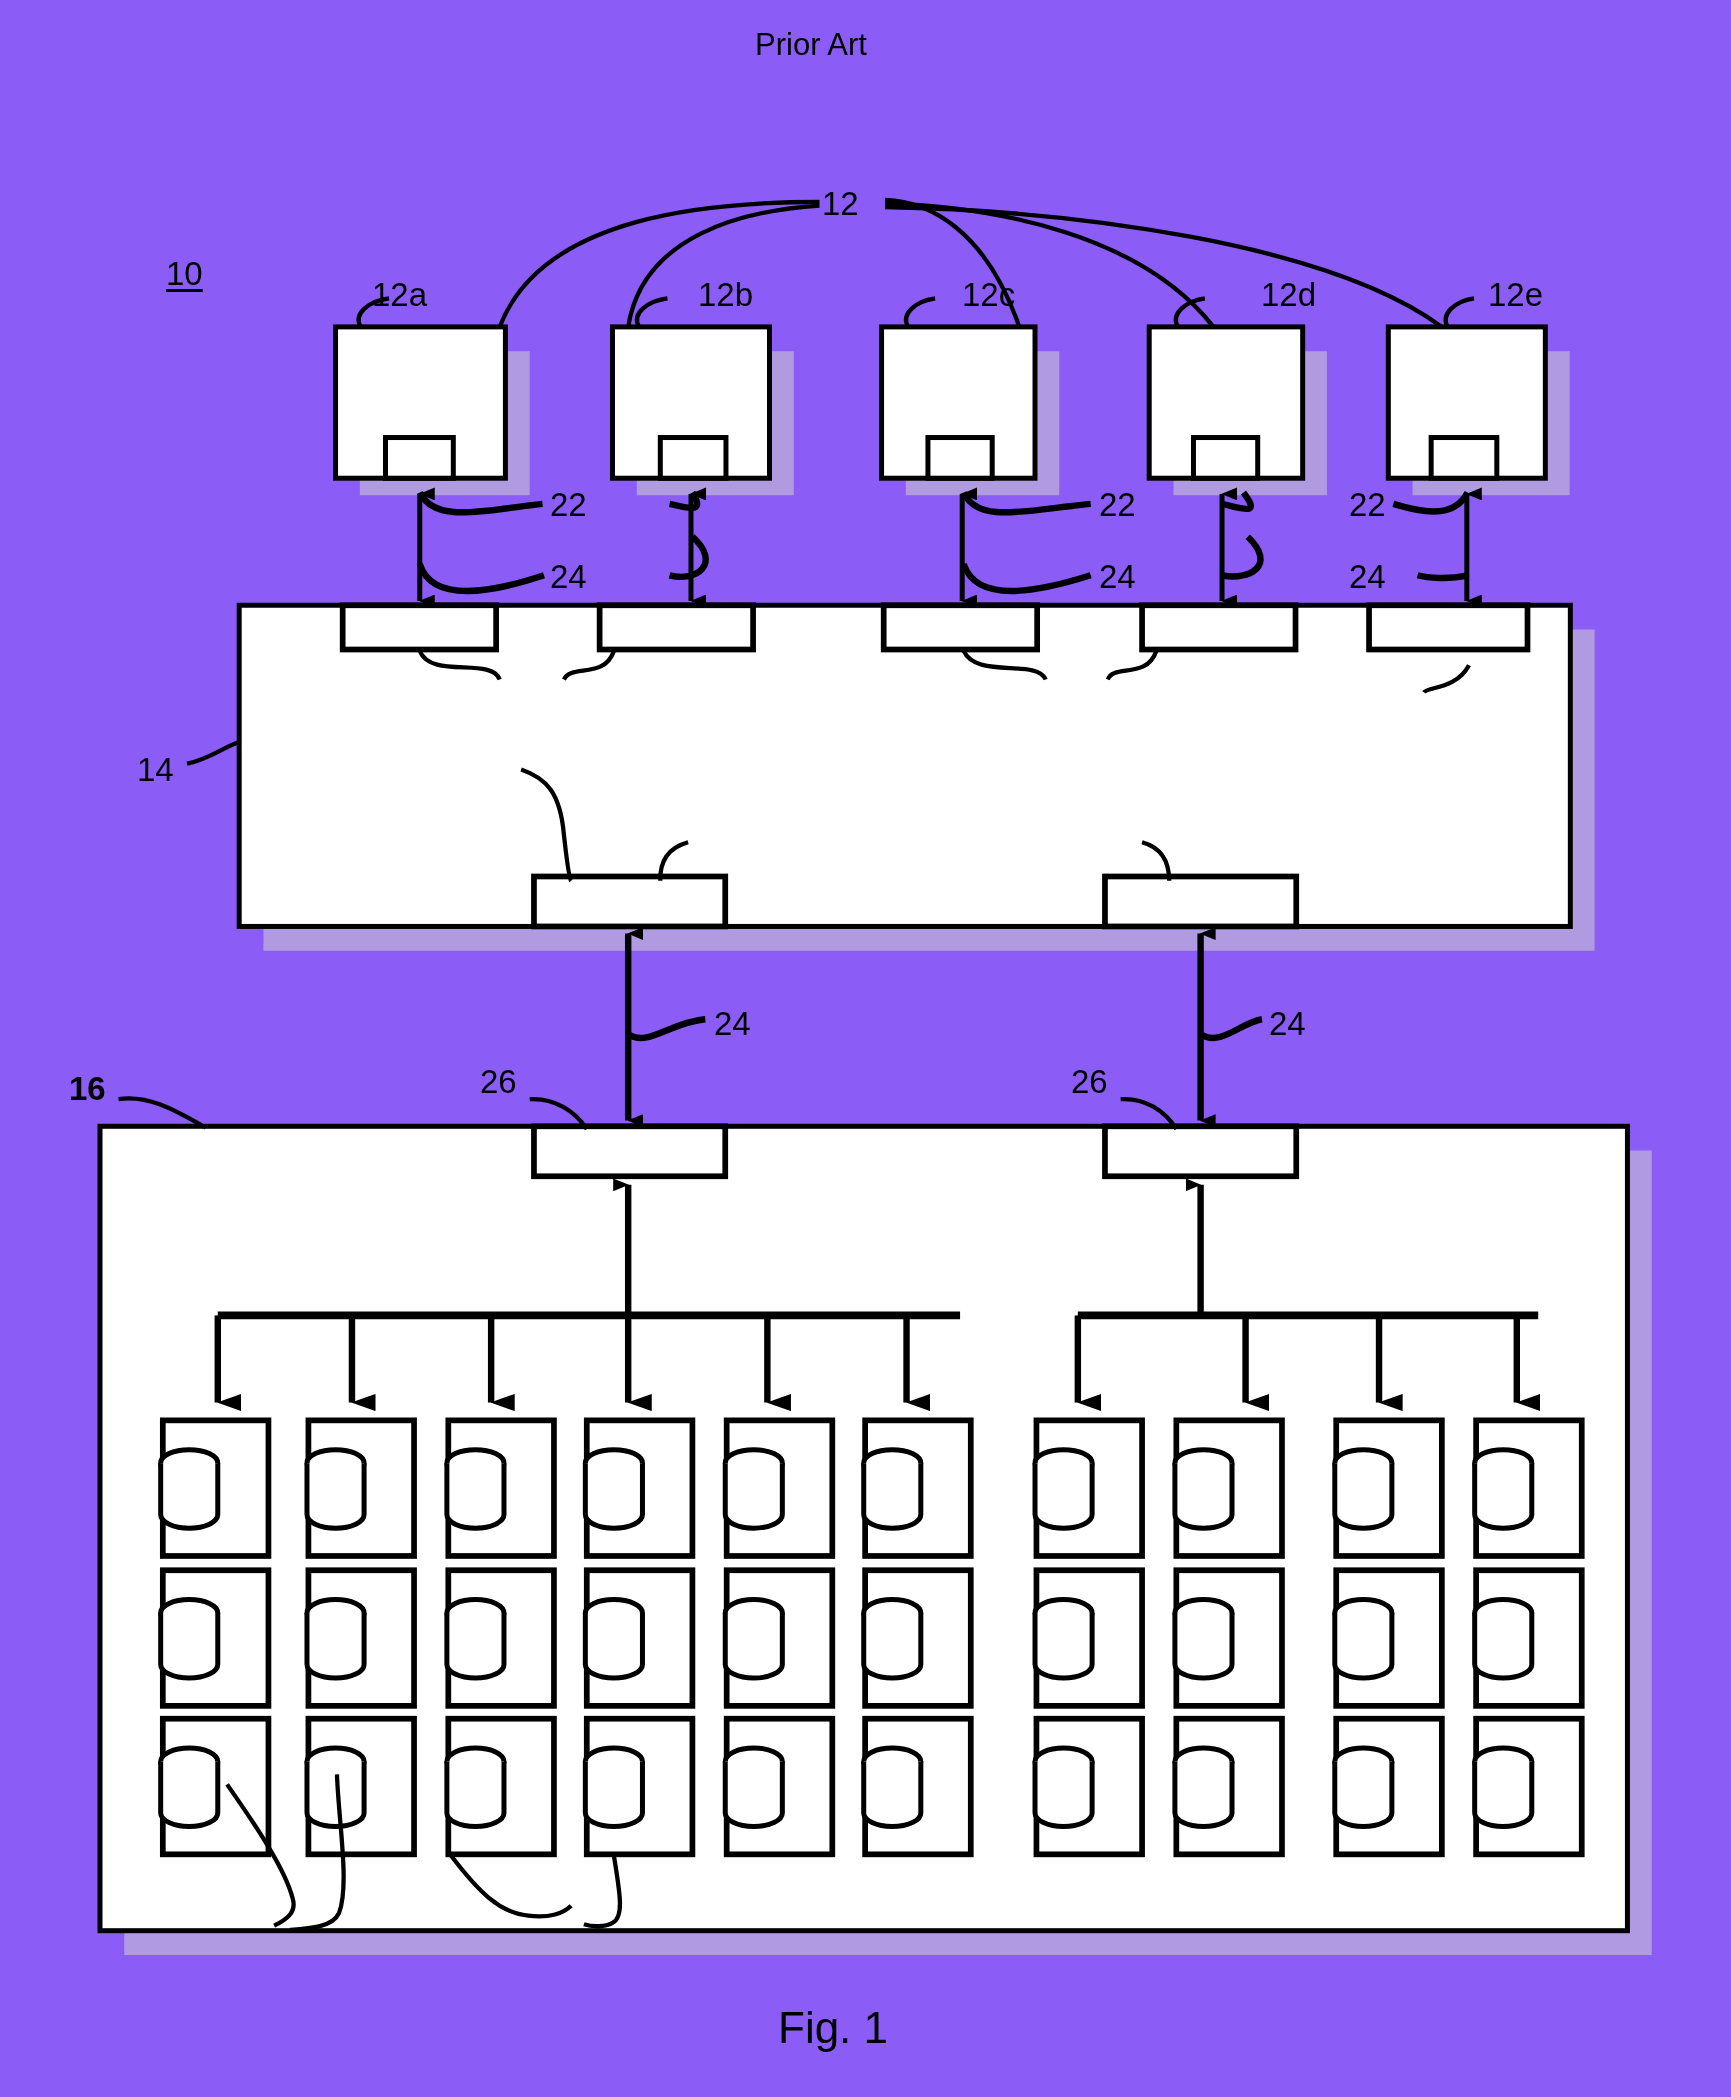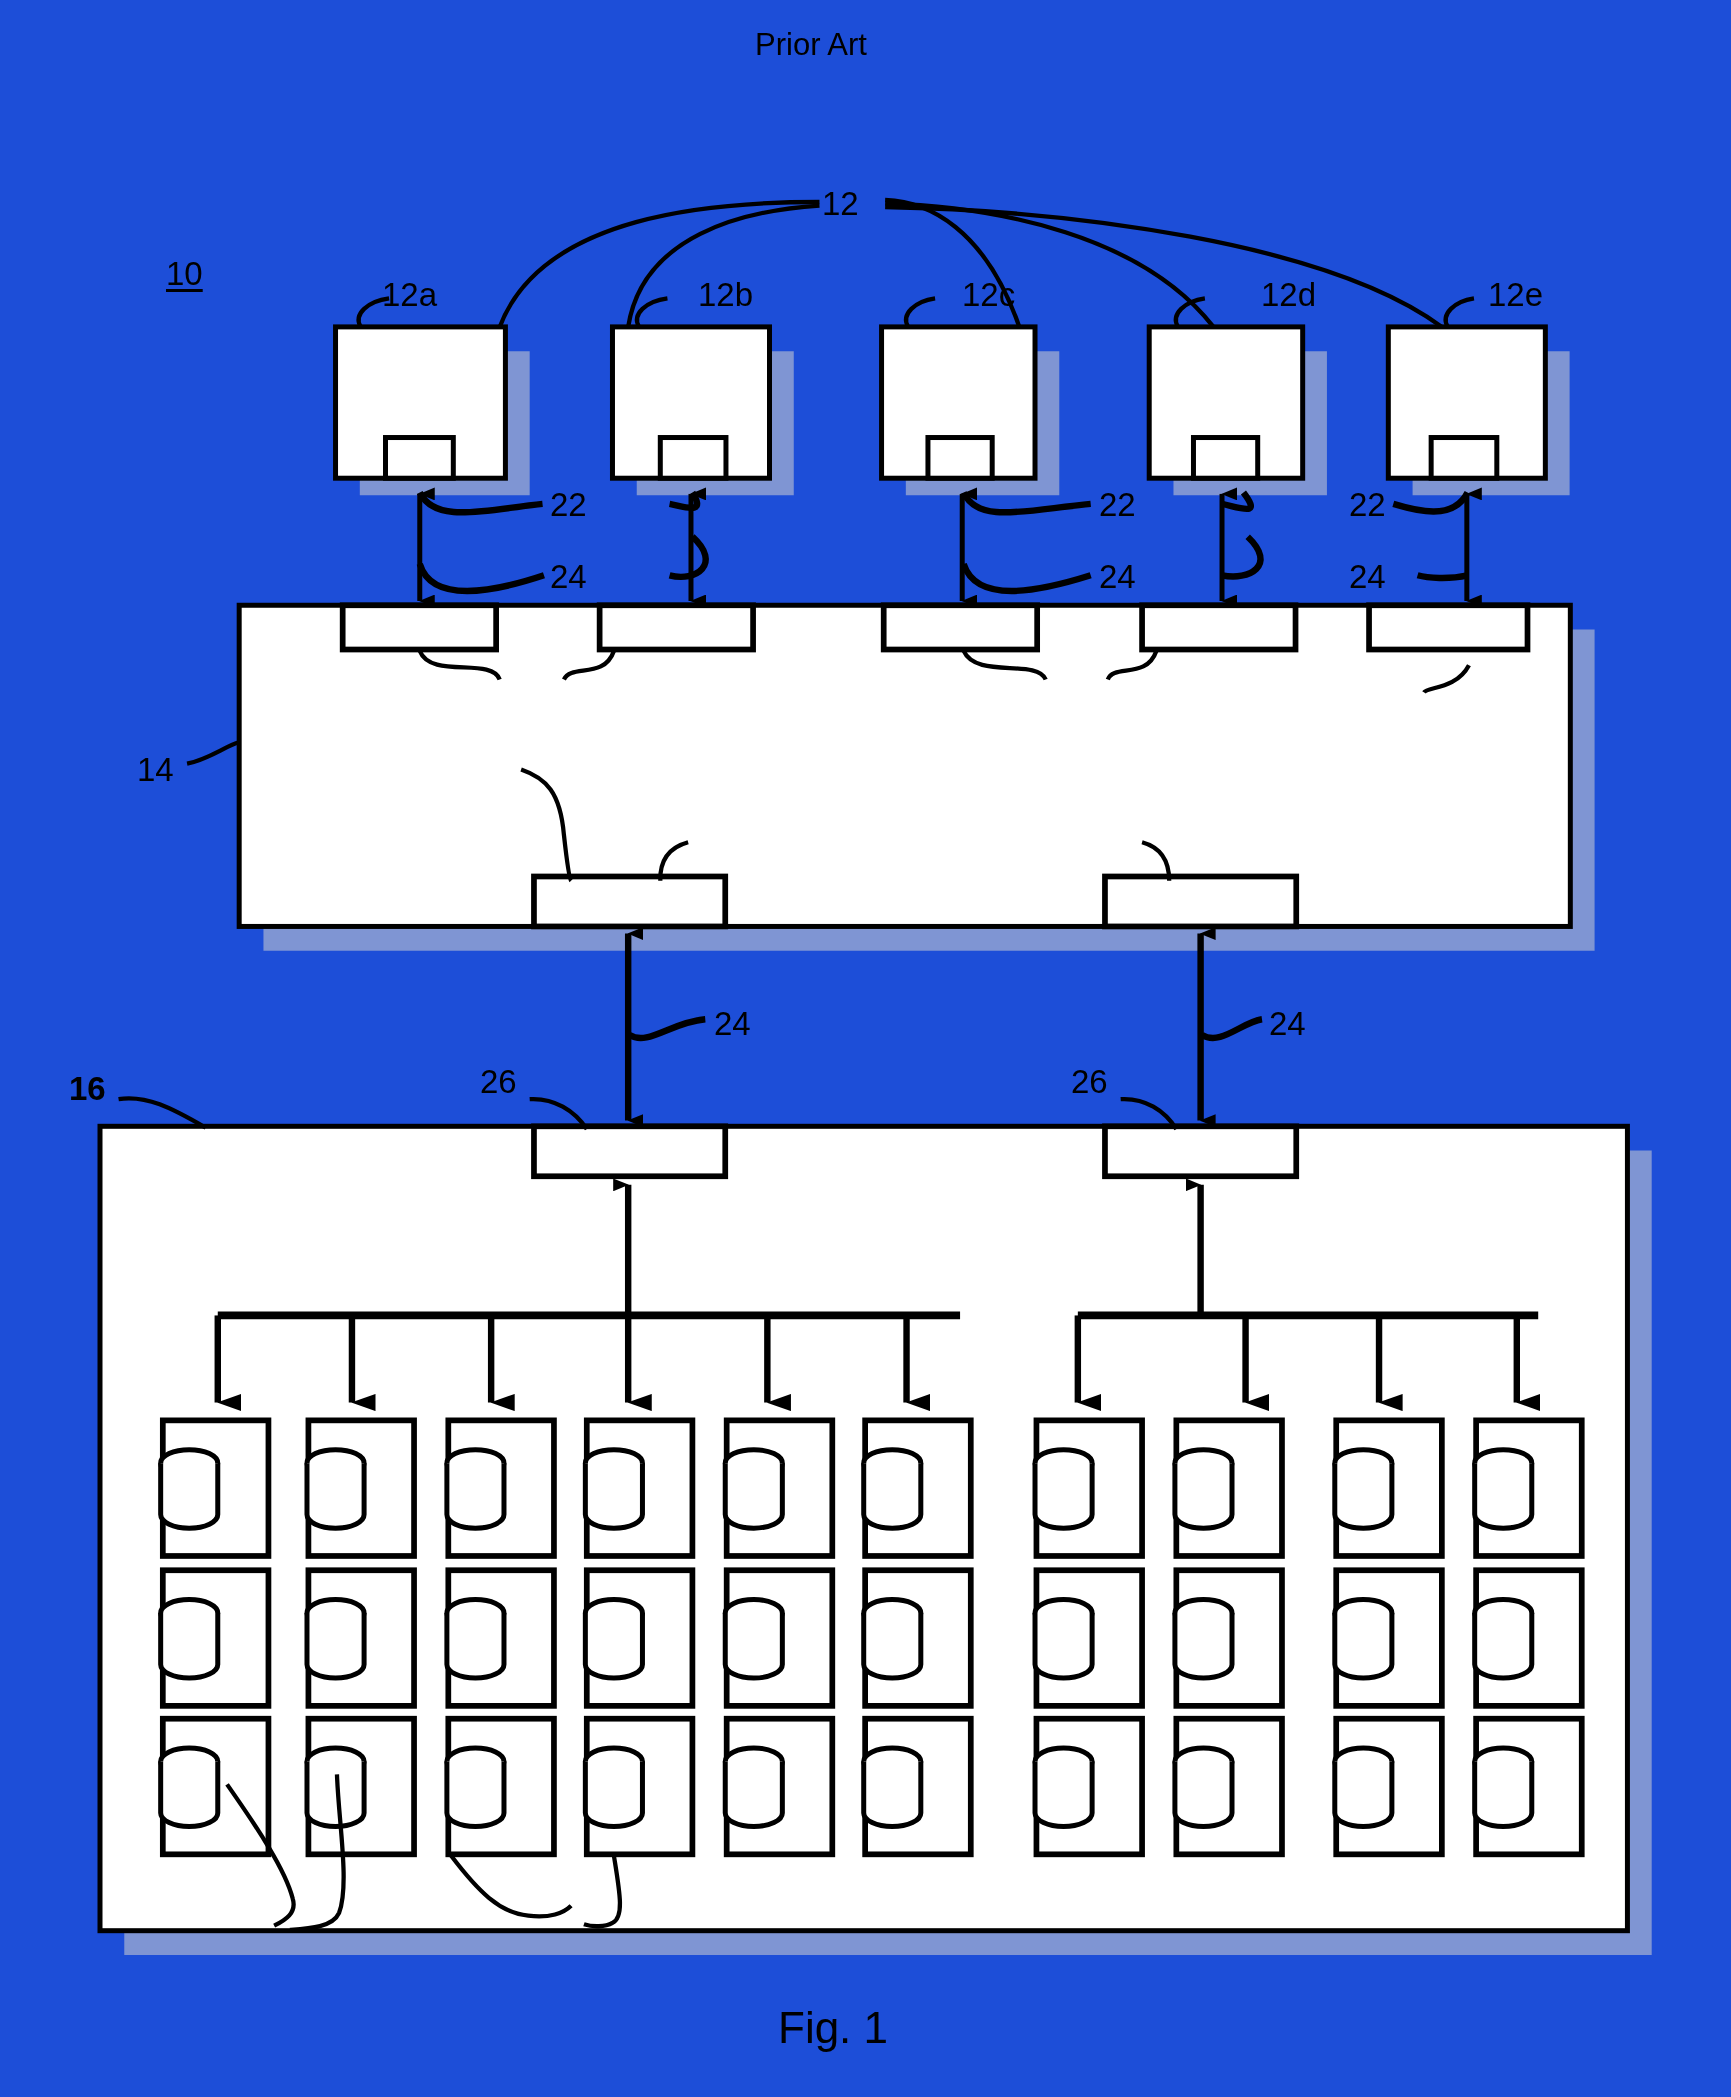--- a/index.html
+++ b/index.html
@@ -7,21 +7,21 @@
     padding: 0;
     background: #ffffff;
   }
   body {
     font-family: "Liberation Sans", sans-serif;
   }
   #page {
     position: relative;
     width: 1731px;
     height: 2097px;
-    background: #1d4ed8;
+    background: #8b5cf6;
     overflow: hidden;
   }
   #fig-svg {
     position: absolute;
     left: 0;
     top: 0;
     width: 1731px;
     height: 2097px;
   }
   .lbl {
@@ -50,21 +50,21 @@
 <body>
 
 <div id="page">
 
   <div class="lbl title-text" style="left:755px; top:28.6px;">Prior Art</div>
 
   <div class="lbl ref-num underlined" style="left:166px; top:221px;margin-top:36px;">10</div>
 
   <div class="lbl ref-num" style="left:822px; top:187px;">12</div>
 
-  <div class="lbl ref-num" style="left:382px; top:278px;">12a</div>
+  <div class="lbl ref-num" style="left:372px; top:278px;">12a</div>
   <div class="lbl ref-num" style="left:698px; top:278px;">12b</div>
   <div class="lbl ref-num" style="left:962px; top:278px;">12c</div>
   <div class="lbl ref-num" style="left:1217px; top:278px;margin-left:44px;">12d</div>
   <div class="lbl ref-num" style="left:1488px; top:278px;">12e</div>
 
   <div class="lbl ref-num" style="left:550px; top:488px;">22</div>
   <div class="lbl ref-num" style="left:1099px; top:488px;">22</div>
   <div class="lbl ref-num" style="left:1349px; top:488px;">22</div>
 
   <div class="lbl ref-num" style="left:550px; top:560px;">24</div>

